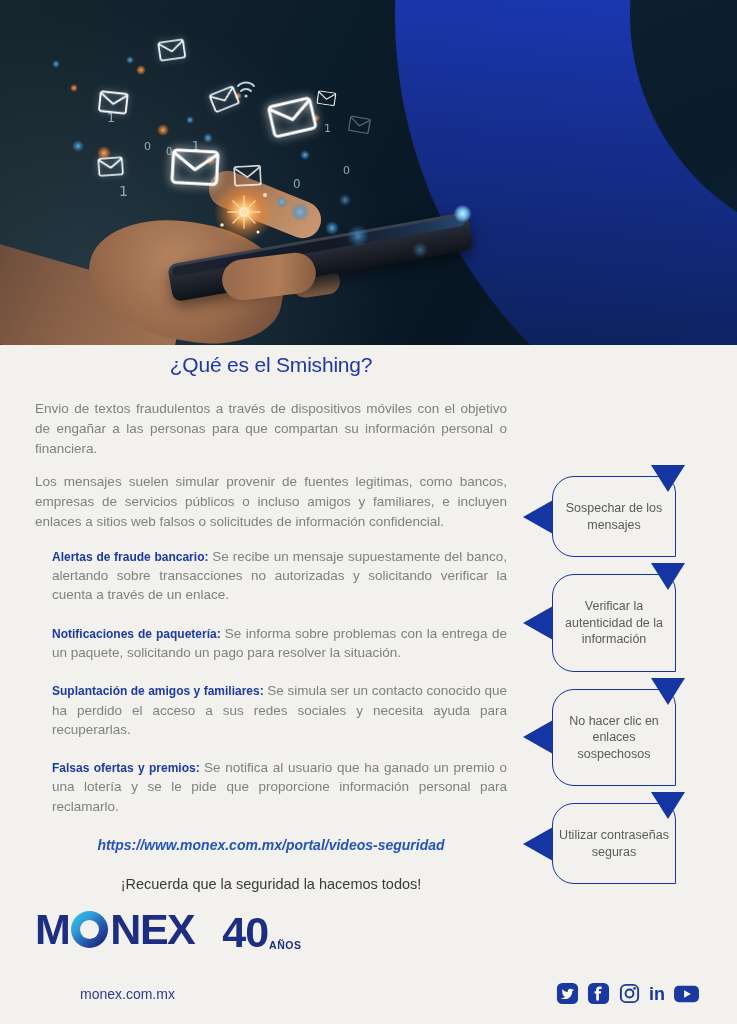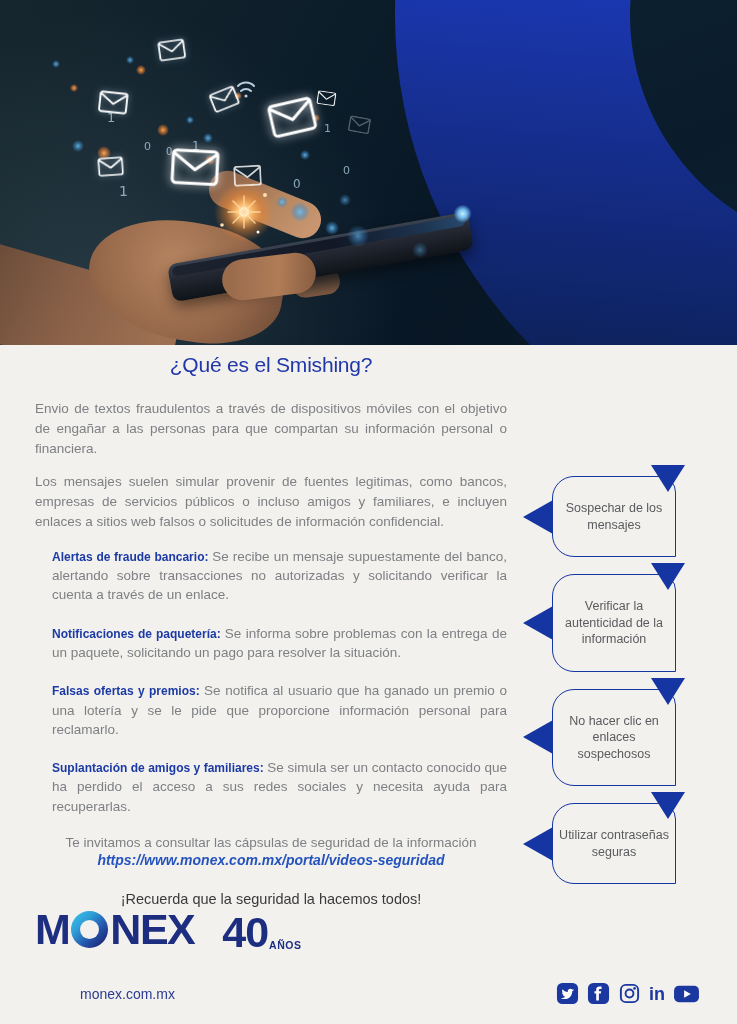--- a/index.html
+++ b/index.html
@@ -227,26 +227,25 @@
 
   <div class="main">
     <h1 class="title">¿Qué es el Smishing?</h1>
 
     <p class="intro-p">Envio de textos fraudulentos a través de dispositivos móviles con el objetivo de engañar a las personas para que compartan su información personal o financiera.</p>
     <p class="intro-p">Los mensajes suelen simular provenir de fuentes legitimas, como bancos, empresas de servicios públicos o incluso amigos y familiares, e incluyen enlaces a sitios web falsos o solicitudes de información confidencial.</p>
 
     <div class="threats">
       <p class="threat"><b>Alertas de fraude bancario: </b><span>Se recibe un mensaje supuestamente del banco, alertando sobre transacciones no autorizadas y solicitando verificar la cuenta a través de un enlace.</span></p>
       <p class="threat"><b>Notificaciones de paquetería: </b><span>Se informa sobre problemas con la entrega de un paquete, solicitando un pago para resolver la situación.</span></p>
+      <p class="threat"><b>Suplantación de amigos y familiares: </b><span>Se simula ser un contacto conocido que ha perdido el acceso a sus redes sociales y necesita ayuda para recuperarlas.</span></p>
       <p class="threat"><b>Falsas ofertas y premios: </b><span>Se notifica al usuario que ha ganado un premio o una lotería y se le pide que proporcione información personal para reclamarlo.</span></p>
-      <p class="threat"><b>Suplantación de amigos y familiares: </b><span>Se simula ser un contacto conocido que ha perdido el acceso a sus redes sociales y necesita ayuda para recuperarlas.</span></p>
     </div>
 
     <div class="invite">
-      <div class="invite-line">Te invitamos a consultar las cápsulas de seguridad de la información</div>
       <a class="invite-link">https://www.monex.com.mx/portal/videos-seguridad</a>
     </div>
 
     <div class="reminder">¡Recuerda que la seguridad la hacemos todos!</div>
   </div>
 
   <div class="sidebar">
 
     <div class="side-item">
       <span class="tri-down"></span>

